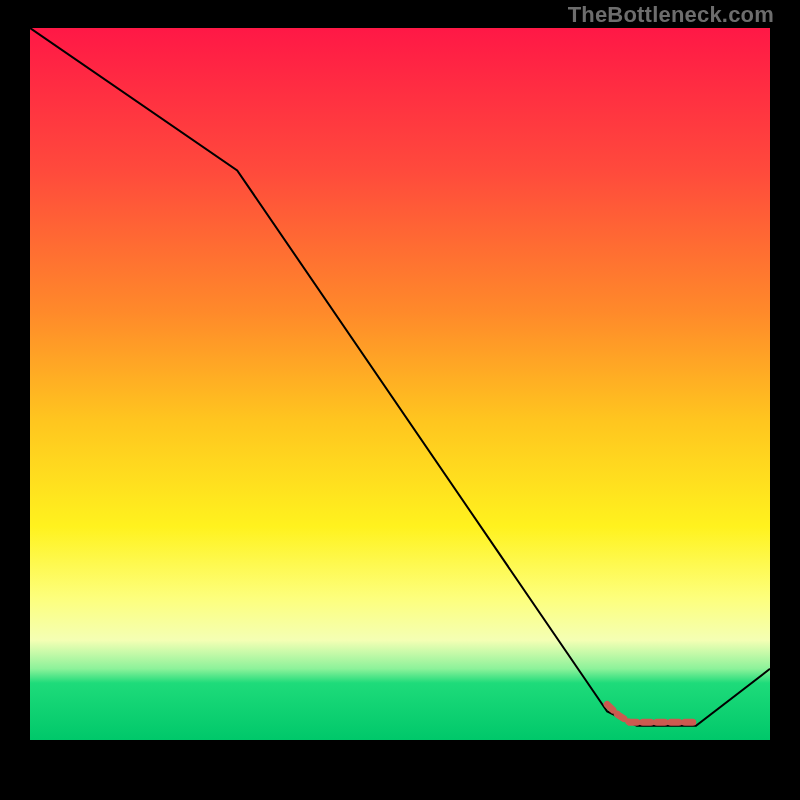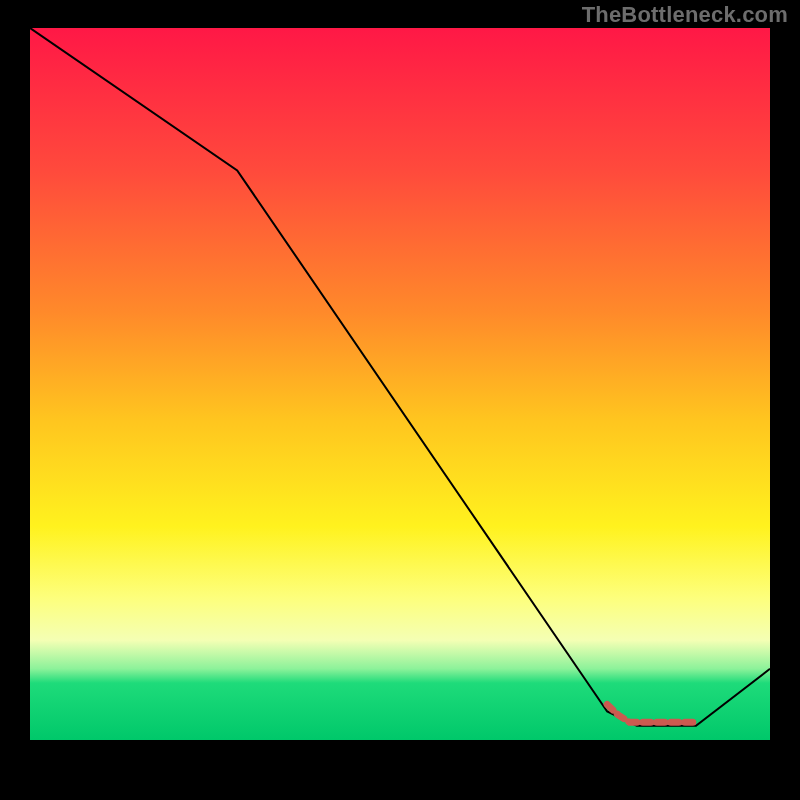--- a/index.html
+++ b/index.html
@@ -13,21 +13,21 @@
   }
   .stage {
     position: relative;
     width: 800px;
     height: 800px;
     background: #000;
   }
   .watermark {
     position: absolute;
     top: 2px;
-    right: 12px;
+    right: 26px;
     color: #6d6d6d;
     font-size: 22px;
     font-weight: 600;
     letter-spacing: 0.2px;
     z-index: 10;
   }
   svg { display: block; }
 </style>
 </head>
 <body>

